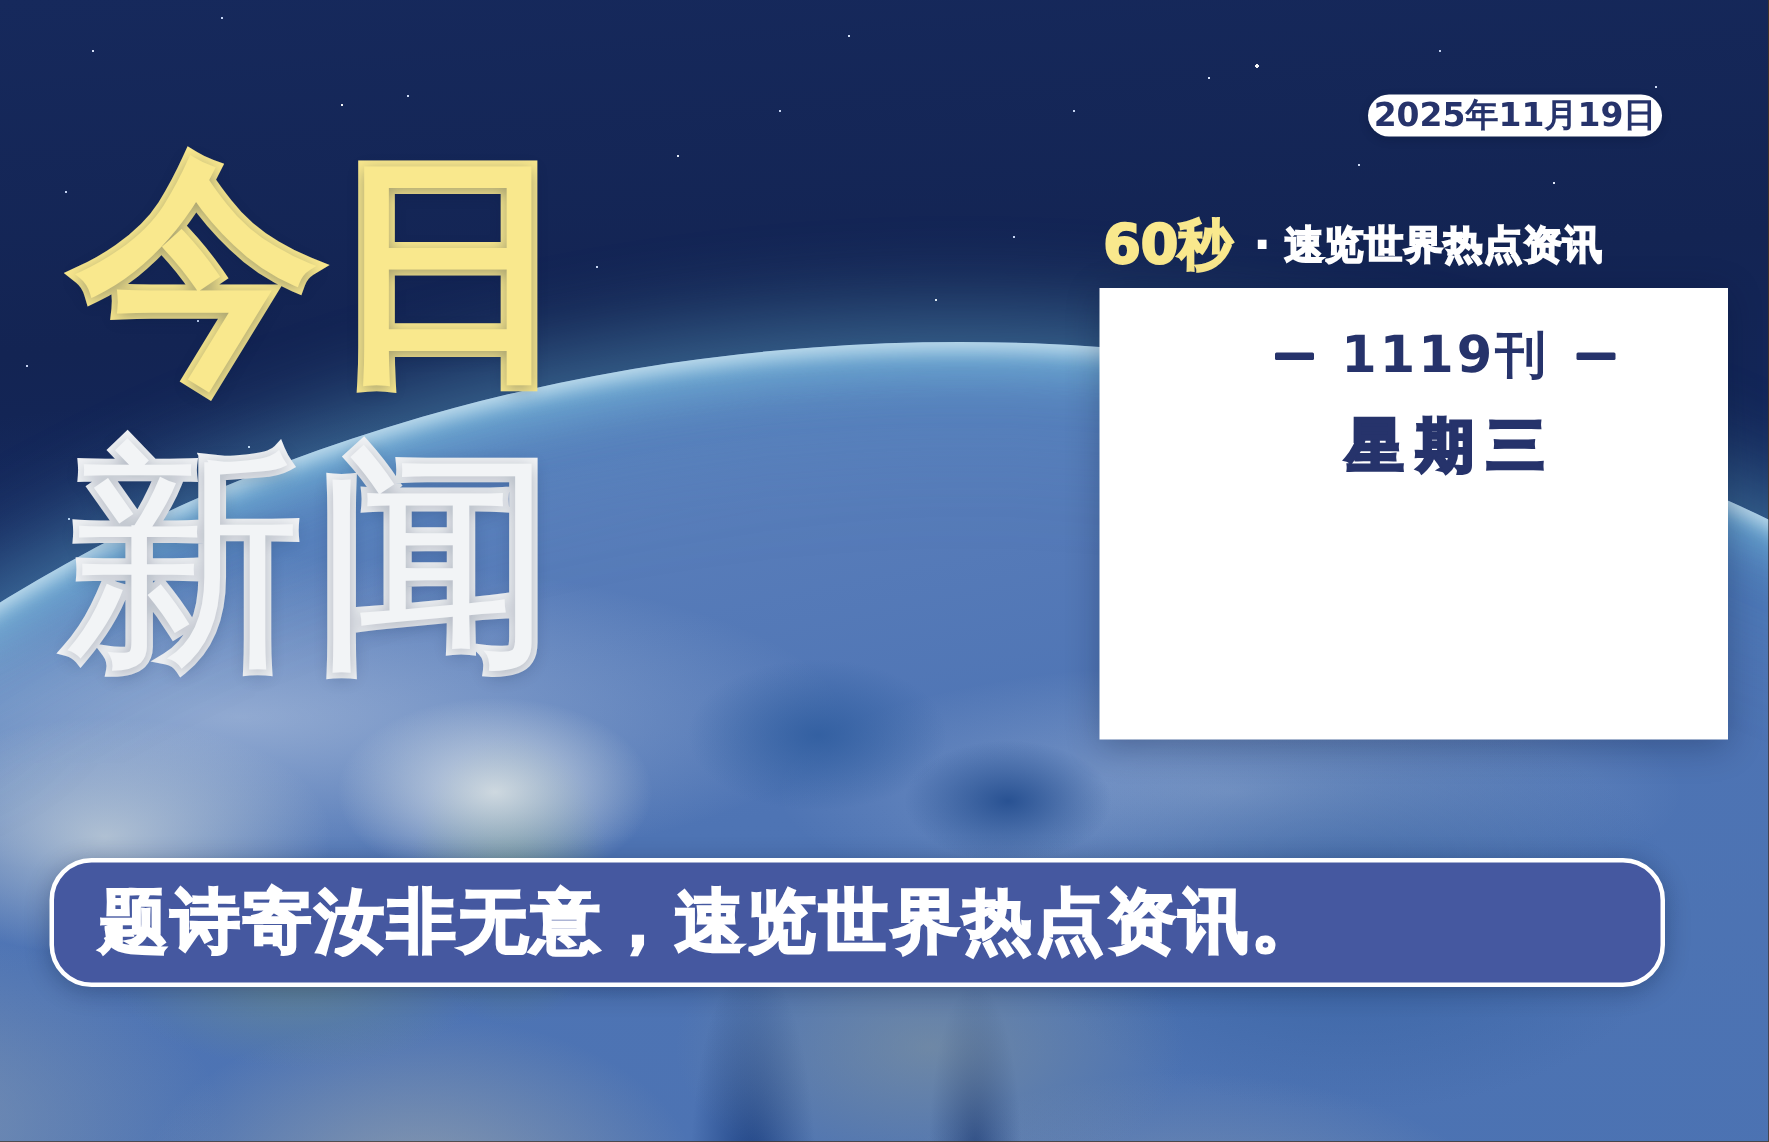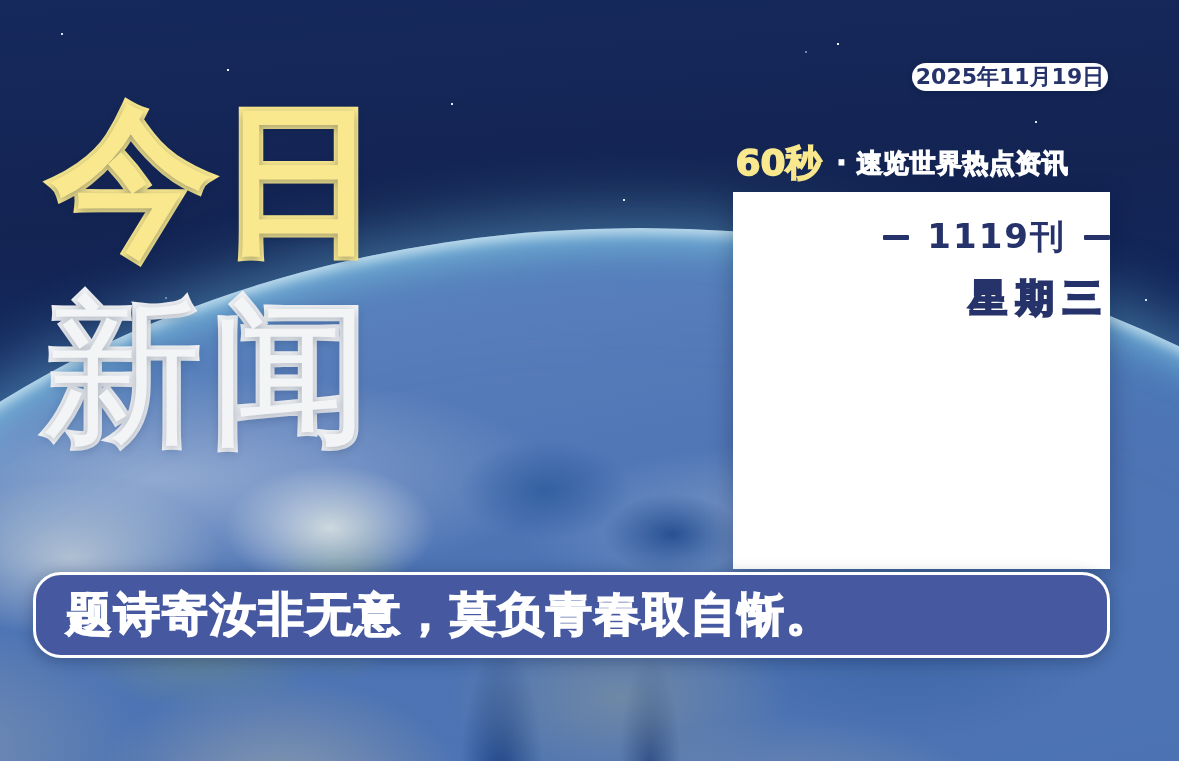--- a/index.html
+++ b/index.html
@@ -210,27 +210,28 @@
     -webkit-text-stroke: 1.2px #ffffff;
     paint-order: stroke fill;
   }
 
   
   .date-card {
     position: absolute;
     left: 733px;
     top: 192px;
     width: 377px;
-    height: 377px;
+    height: 301px;
     background: #ffffff;
     display: flex;
     flex-direction: column;
-    align-items: flex-end;
+    align-items: center;
     justify-content: flex-start;
     box-shadow: 0 4px 22px rgba(5,16,48,0.30);
+    padding-left: 42px;
   }
   .issue-row {
     margin-top: 22px;
     color: #26336b;
     font-size: 34px;
     font-weight: 800;
     letter-spacing: 2px;
     font-family: "DejaVu Sans", "Liberation Sans", sans-serif;
     display: flex;
     align-items: center;
@@ -325,16 +326,16 @@
   <div class="date-card">
     <div class="issue-row">
       <span class="issue-dash"></span>
       <span>1119刊</span>
       <span class="issue-dash"></span>
     </div>
     <div class="weekday">星期三</div>
   </div>
 
   <div class="quote-banner">
-    <span class="quote-text">题诗寄汝非无意，莫负青春取自惭。</span>
+    <span class="quote-text">题诗寄汝非无意，速览世界热点资讯。</span>
   </div>
 
 </div>
 
 </body></html>

